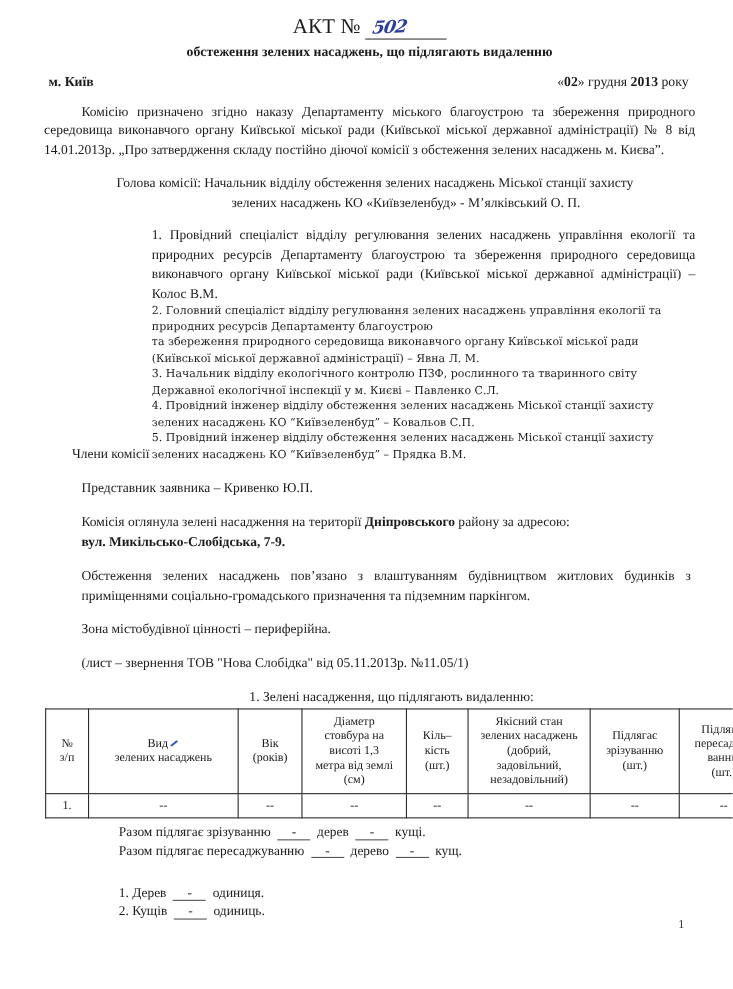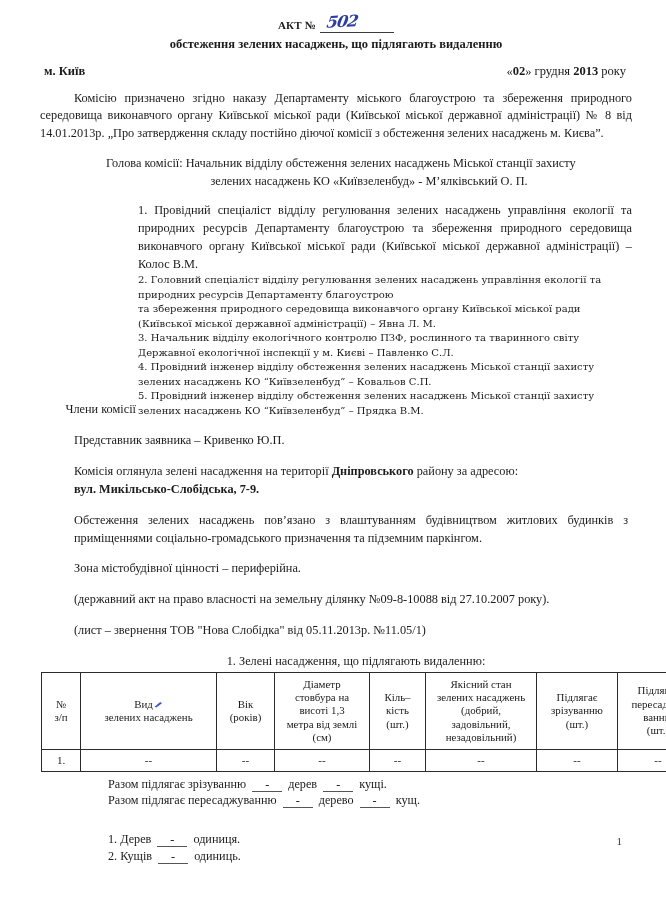--- a/index.html
+++ b/index.html
@@ -25,22 +25,22 @@
   .inner {
     padding: 10px 34px 0 40px;
   }
 
   
   .title-row {
     text-align: center;
     margin-top: 4px;
   }
   .act-title {
-    font-size: 11px;
-    font-weight: bold;
+    font-size: 19px;
+    font-weight: normal;
     letter-spacing: 0.2px;
     display: inline-block;
   }
   .act-no-blank {
     display: inline-block;
     width: 74px;
     border-bottom: 1px solid #3a3a3a;
     position: relative;
     vertical-align: bottom;
     height: 18px;
@@ -240,21 +240,20 @@
 
       <div class="p">
         <span>Комісія оглянула зелені насадження на території </span><b>Дніпровського</b><span> району за адресою:</span><br>
         <b>вул. Микільсько-Слобідська, 7-9.</b>
       </div>
 
       <div class="p wide">Обстеження зелених насаджень пов’язано з влаштуванням будівництвом житлових будинків з приміщеннями соціально-громадського призначення та підземним паркінгом.</div>
 
       <div class="p">Зона містобудівної цінності – периферійна.</div>
 
-      <div class="p small-note">(державний акт на право власності на земельну ділянку  №09-8-10088 від 27.10.2007 року).</div>
 
       <div class="p small-note">(лист – звернення ТОВ "Нова Слобідка" від 05.11.2013р. №11.05/1)</div>
     </div>
 
     <div class="tbl-caption">1. Зелені насадження, що підлягають видаленню:</div>
 
     <table class="greens">
       <thead>
         <tr>
           <th style="width:34px">

